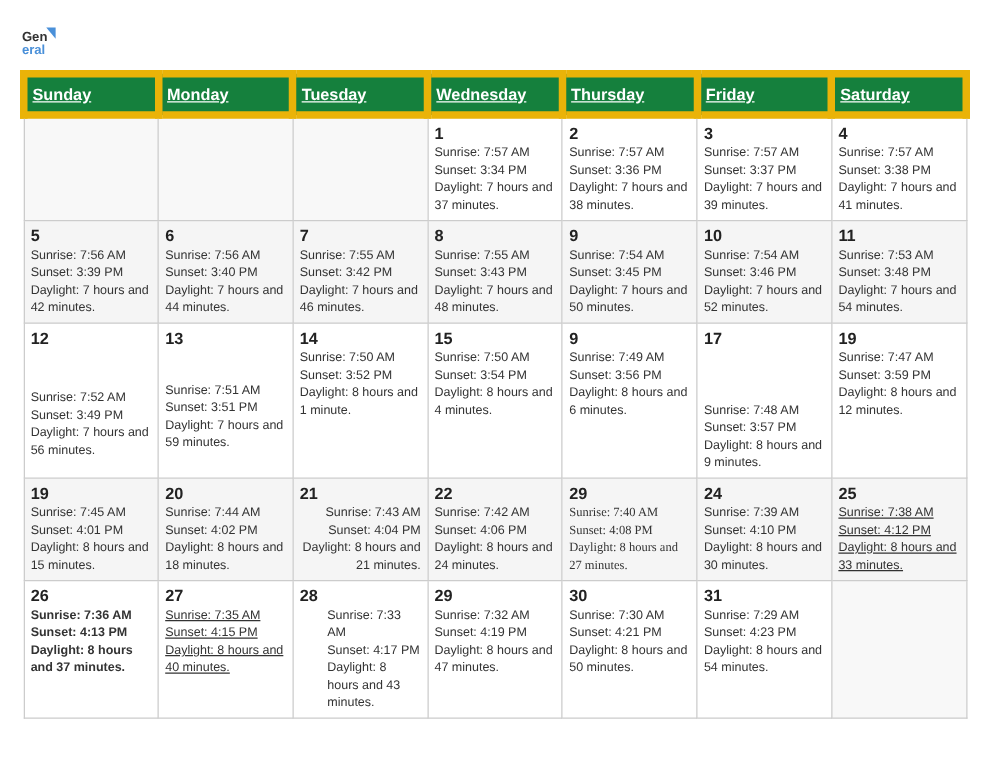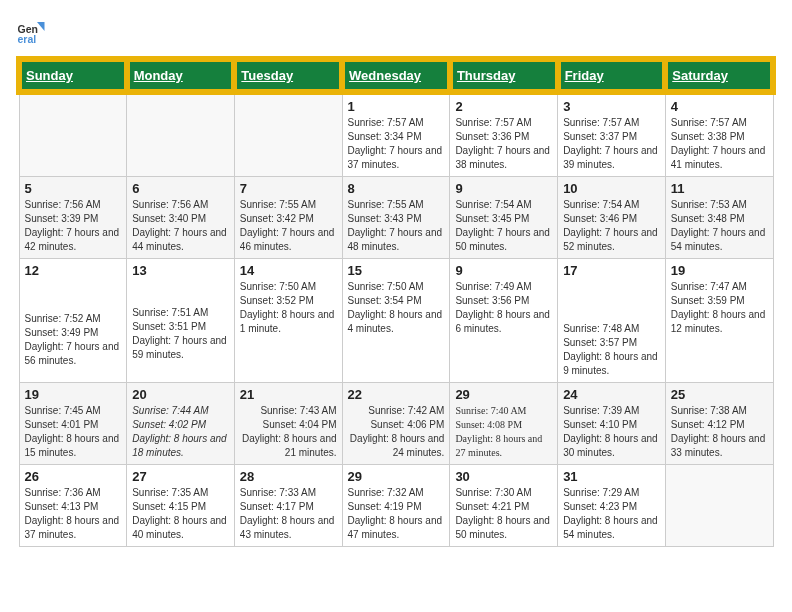--- a/index.html
+++ b/index.html
@@ -251,71 +251,71 @@
       </tr>
       <tr>
         <td class="shaded">
           <span class="day-number">19</span>
           <div class="day-info" style="white-space: pre-line;">Sunrise: 7:45 AM
 Sunset: 4:01 PM
 Daylight: 8 hours and 15 minutes.</div>
         </td>
         <td class="shaded">
           <span class="day-number">20</span>
-          <div class="day-info" style="white-space: pre-line; font-style: italic;">Sunrise: 7:44 AM
+          <div class="day-info" style="white-space: pre-line;">Sunrise: 7:44 AM
 Sunset: 4:02 PM
 Daylight: 8 hours and 18 minutes.</div>
         </td>
         <td class="shaded">
           <span class="day-number">21</span>
           <div class="day-info" style="white-space: pre-line; text-align: right;">Sunrise: 7:43 AM
 Sunset: 4:04 PM
 Daylight: 8 hours and 21 minutes.</div>
         </td>
         <td class="shaded">
           <span class="day-number">22</span>
-          <div class="day-info" style="white-space: pre-line; text-align: right;">Sunrise: 7:42 AM
+          <div class="day-info" style="white-space: pre-line;">Sunrise: 7:42 AM
 Sunset: 4:06 PM
 Daylight: 8 hours and 24 minutes.</div>
         </td>
         <td class="shaded">
           <span class="day-number">29</span>
           <div class="day-info" style="white-space: pre-line; font-family: Liberation Serif, serif;">Sunrise: 7:40 AM
 Sunset: 4:08 PM
 Daylight: 8 hours and 27 minutes.</div>
         </td>
         <td class="shaded">
           <span class="day-number">24</span>
           <div class="day-info" style="white-space: pre-line;">Sunrise: 7:39 AM
 Sunset: 4:10 PM
 Daylight: 8 hours and 30 minutes.</div>
         </td>
         <td class="shaded">
           <span class="day-number">25</span>
-          <div class="day-info" style="white-space: pre-line;">Sunrise: 7:38 AM
+          <div class="day-info" style="white-space: pre-line; text-decoration: underline;">Sunrise: 7:38 AM
 Sunset: 4:12 PM
 Daylight: 8 hours and 33 minutes.</div>
         </td>
       </tr>
       <tr>
         <td>
           <span class="day-number">26</span>
-          <div class="day-info" style="white-space: pre-line;">Sunrise: 7:36 AM
+          <div class="day-info" style="white-space: pre-line; font-weight: bold;">Sunrise: 7:36 AM
 Sunset: 4:13 PM
 Daylight: 8 hours and 37 minutes.</div>
         </td>
         <td>
           <span class="day-number">27</span>
-          <div class="day-info" style="white-space: pre-line;">Sunrise: 7:35 AM
+          <div class="day-info" style="white-space: pre-line; text-decoration: underline;">Sunrise: 7:35 AM
 Sunset: 4:15 PM
 Daylight: 8 hours and 40 minutes.</div>
         </td>
         <td>
           <span class="day-number">28</span>
-          <div class="day-info" style="white-space: pre-line;">Sunrise: 7:33 AM
+          <div class="day-info" style="white-space: pre-line; margin-left: 22px;">Sunrise: 7:33 AM
 Sunset: 4:17 PM
 Daylight: 8 hours and 43 minutes.</div>
         </td>
         <td>
           <span class="day-number">29</span>
           <div class="day-info" style="white-space: pre-line;">Sunrise: 7:32 AM
 Sunset: 4:19 PM
 Daylight: 8 hours and 47 minutes.</div>
         </td>
         <td>

